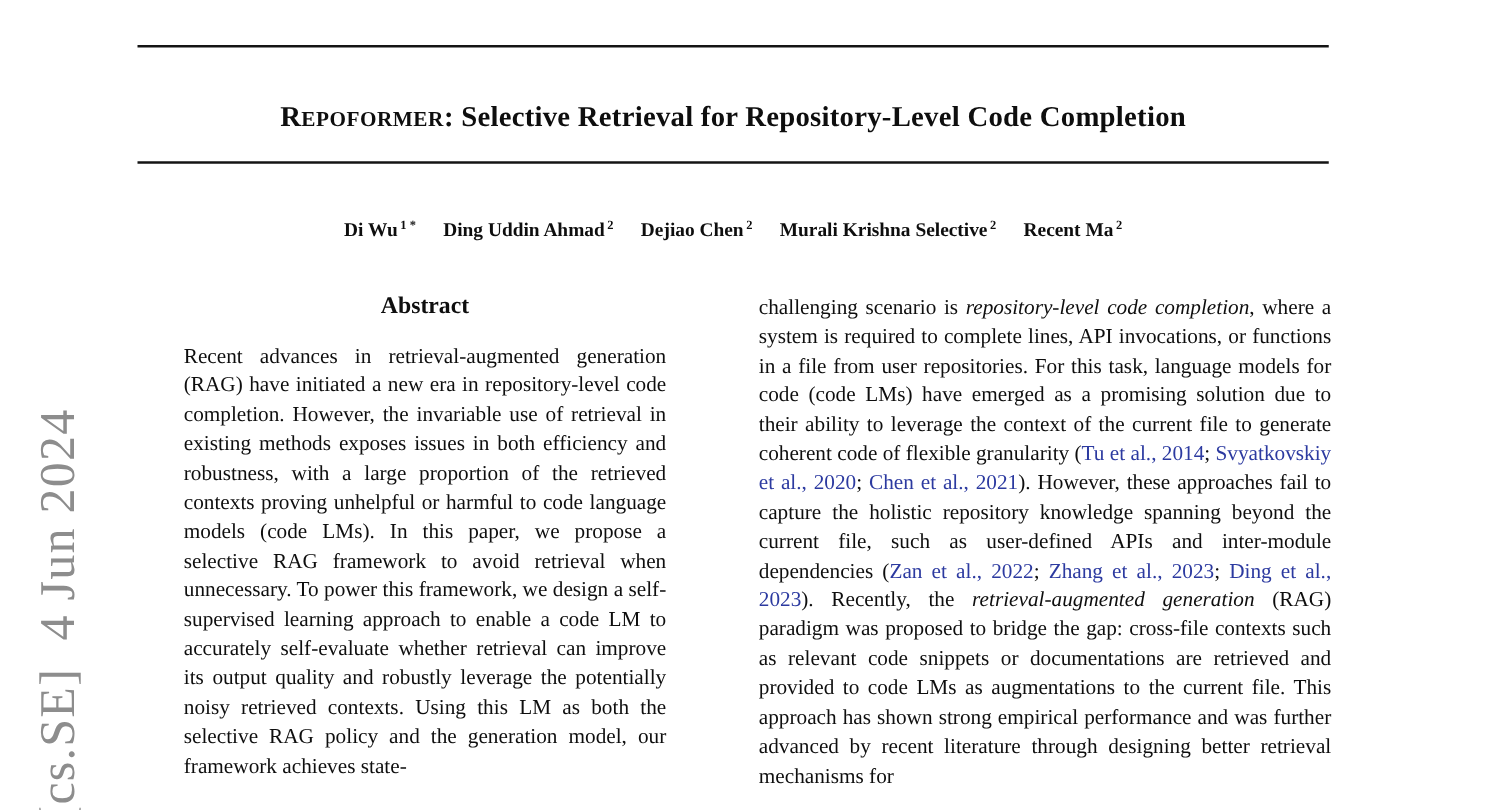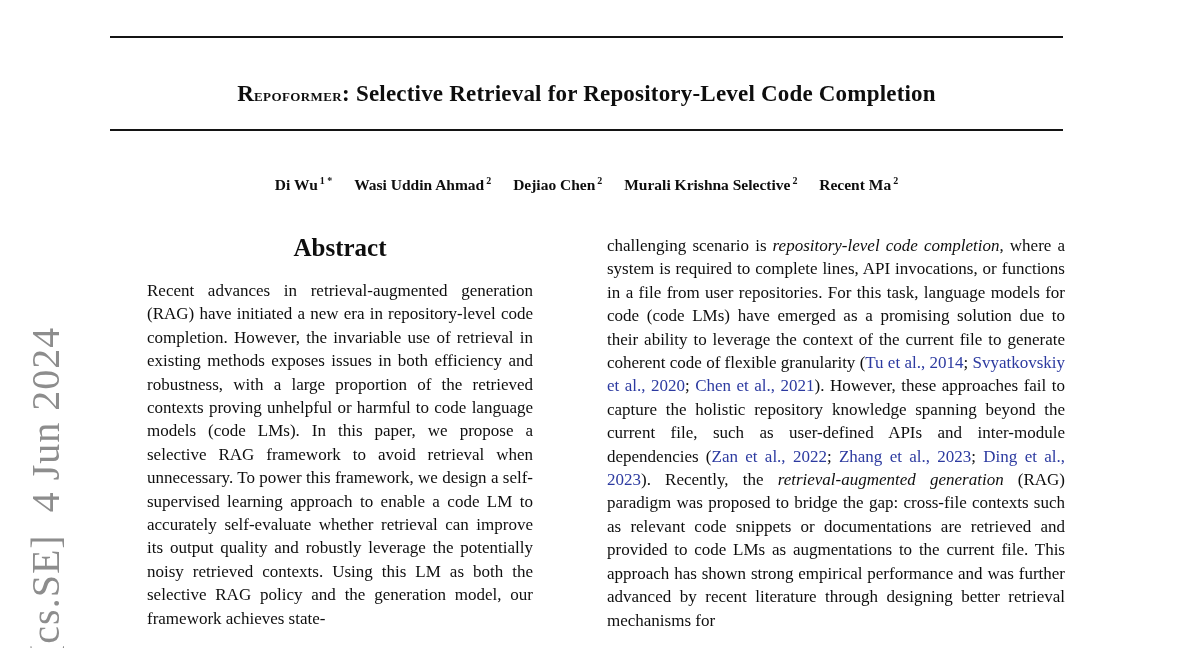--- a/index.html
+++ b/index.html
@@ -22,35 +22,35 @@
     background:#141414;
   }
   .rule-top{top:36px;}
   .rule-mid{top:129px;}
   .paper-title{
     position:absolute;left:110px;top:66px;width:953px;
     text-align:center;font-weight:bold;font-size:23px;
     letter-spacing:0.2px;white-space:nowrap;
   }
   .seg-t1{font-size:23px;}
-  .seg-t2{font-size:13px;letter-spacing:0.4px;}
+  .seg-t2{font-size:17px;letter-spacing:0.4px;}
   .author-list{
     position:absolute;left:110px;top:164px;width:953px;
     text-align:center;font-weight:bold;font-size:15.5px;
     white-space:nowrap;
   }
   .author{margin:12px 9px;display:inline-block;}
   .author sup{
     font-size:10px;vertical-align:super;line-height:0;margin-left:2px;
   }
   .col-left{
     position:absolute;left:147px;top:234px;width:386px;
   }
   .abstract-heading{
-    text-align:center;font-weight:bold;font-size:25px;
+    text-align:center;font-weight:bold;font-size:19px;
     margin:0 0 17px 0;
   }
   .body-text{
     font-size:17px;line-height:23.4px;text-align:justify;
     margin:0;
   }
   .col-right{
     position:absolute;left:607px;top:234px;width:458px;
   }
   .seg-i{font-style:italic;}
@@ -70,21 +70,21 @@
   <div class="watermark">[cs.SE]&nbsp;&nbsp;4 Jun 2024</div>
 
   <div class="rule rule-top"></div>
 
   <h1 class="paper-title"><span class="seg seg-t1">R</span><span class="seg seg-t2">EPOFORMER</span><span class="seg seg-t1">: Selective Retrieval for Repository-Level Code Completion</span></h1>
 
   <div class="rule rule-mid"></div>
 
   <div class="author-list">
     <span class="author"><span>Di Wu</span><sup>1 *</sup></span>
-    <span class="author"><span>Wasi Uddin Ahmad</span><sup>2</sup></span>
+    <span class="author"><span>Ding Uddin Ahmad</span><sup>2</sup></span>
     <span class="author"><span>Dejiao Chen</span><sup>2</sup></span>
     <span class="author"><span>Murali Krishna Selective</span><sup>2</sup></span>
     <span class="author"><span>Recent Ma</span><sup>2</sup></span>
   </div>
 
   <div class="col-left">
     <h2 class="abstract-heading">Abstract</h2>
     <p class="body-text">Recent advances in retrieval-augmented generation (RAG) have initiated a new era in repository-level code completion. However, the invariable use of retrieval in existing methods exposes issues in both efficiency and robustness, with a large proportion of the retrieved contexts proving unhelpful or harmful to code language models (code LMs). In this paper, we propose a selective RAG framework to avoid retrieval when unnecessary. To power this framework, we design a self-supervised learning approach to enable a code LM to accurately self-evaluate whether retrieval can improve its output quality and robustly leverage the potentially noisy retrieved contexts. Using this LM as both the selective RAG policy and the generation model, our framework achieves state-</p>
   </div>
 

